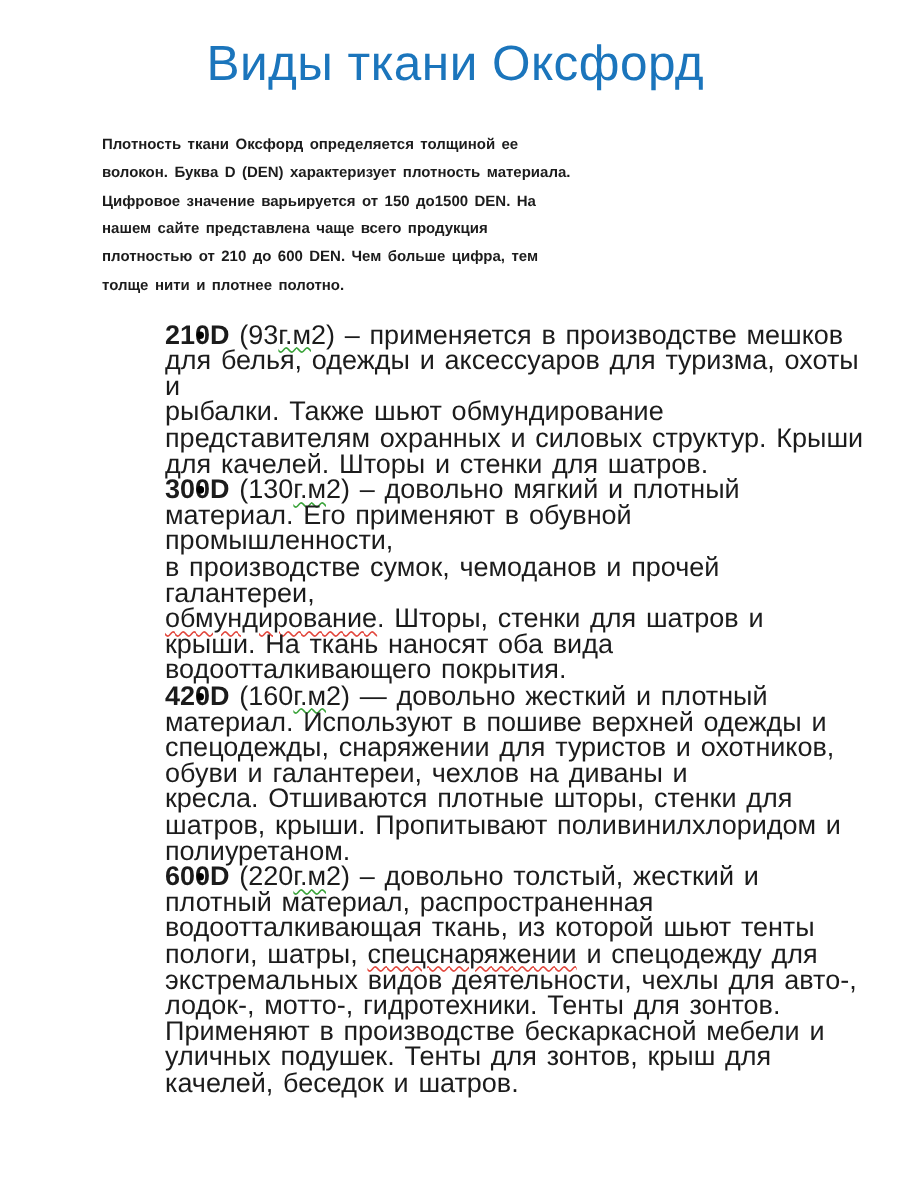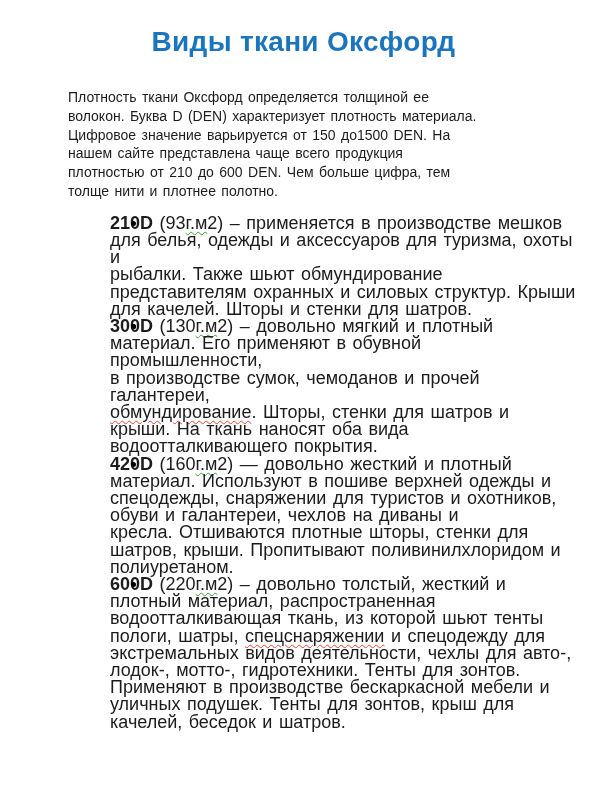--- a/index.html
+++ b/index.html
@@ -15,33 +15,34 @@
     height: 785px;
     background: #ffffff;
     overflow: hidden;
     font-family: "Liberation Sans", sans-serif;
     color: var(--text-black);
   }
   .page { width: 607px; height: 785px; position: relative; }
   h1.title {
     margin: 22px 0 0 0;
     text-align: center;
-    font-size: 28px;
+    font-size: 33px;
     line-height: 40px;
-    font-weight: bold;
+    font-weight: normal;
     color: var(--title-blue);
     letter-spacing: 0.3px;
   }
   p.intro {
     margin: 26px 30px 0 68px;
     width: 500px;
-    font-size: 14px;
+    font-size: 10px;
     line-height: 18.8px;
     white-space: pre-line;
     word-spacing: 1.5px;
+    font-weight: bold;
   }
   ul.fabric-list {
     margin: 14px 0 0 0;
     padding: 0;
     list-style: none;
   }
   ul.fabric-list li {
     position: relative;
     padding-left: 110px;
     padding-right: 30px;

